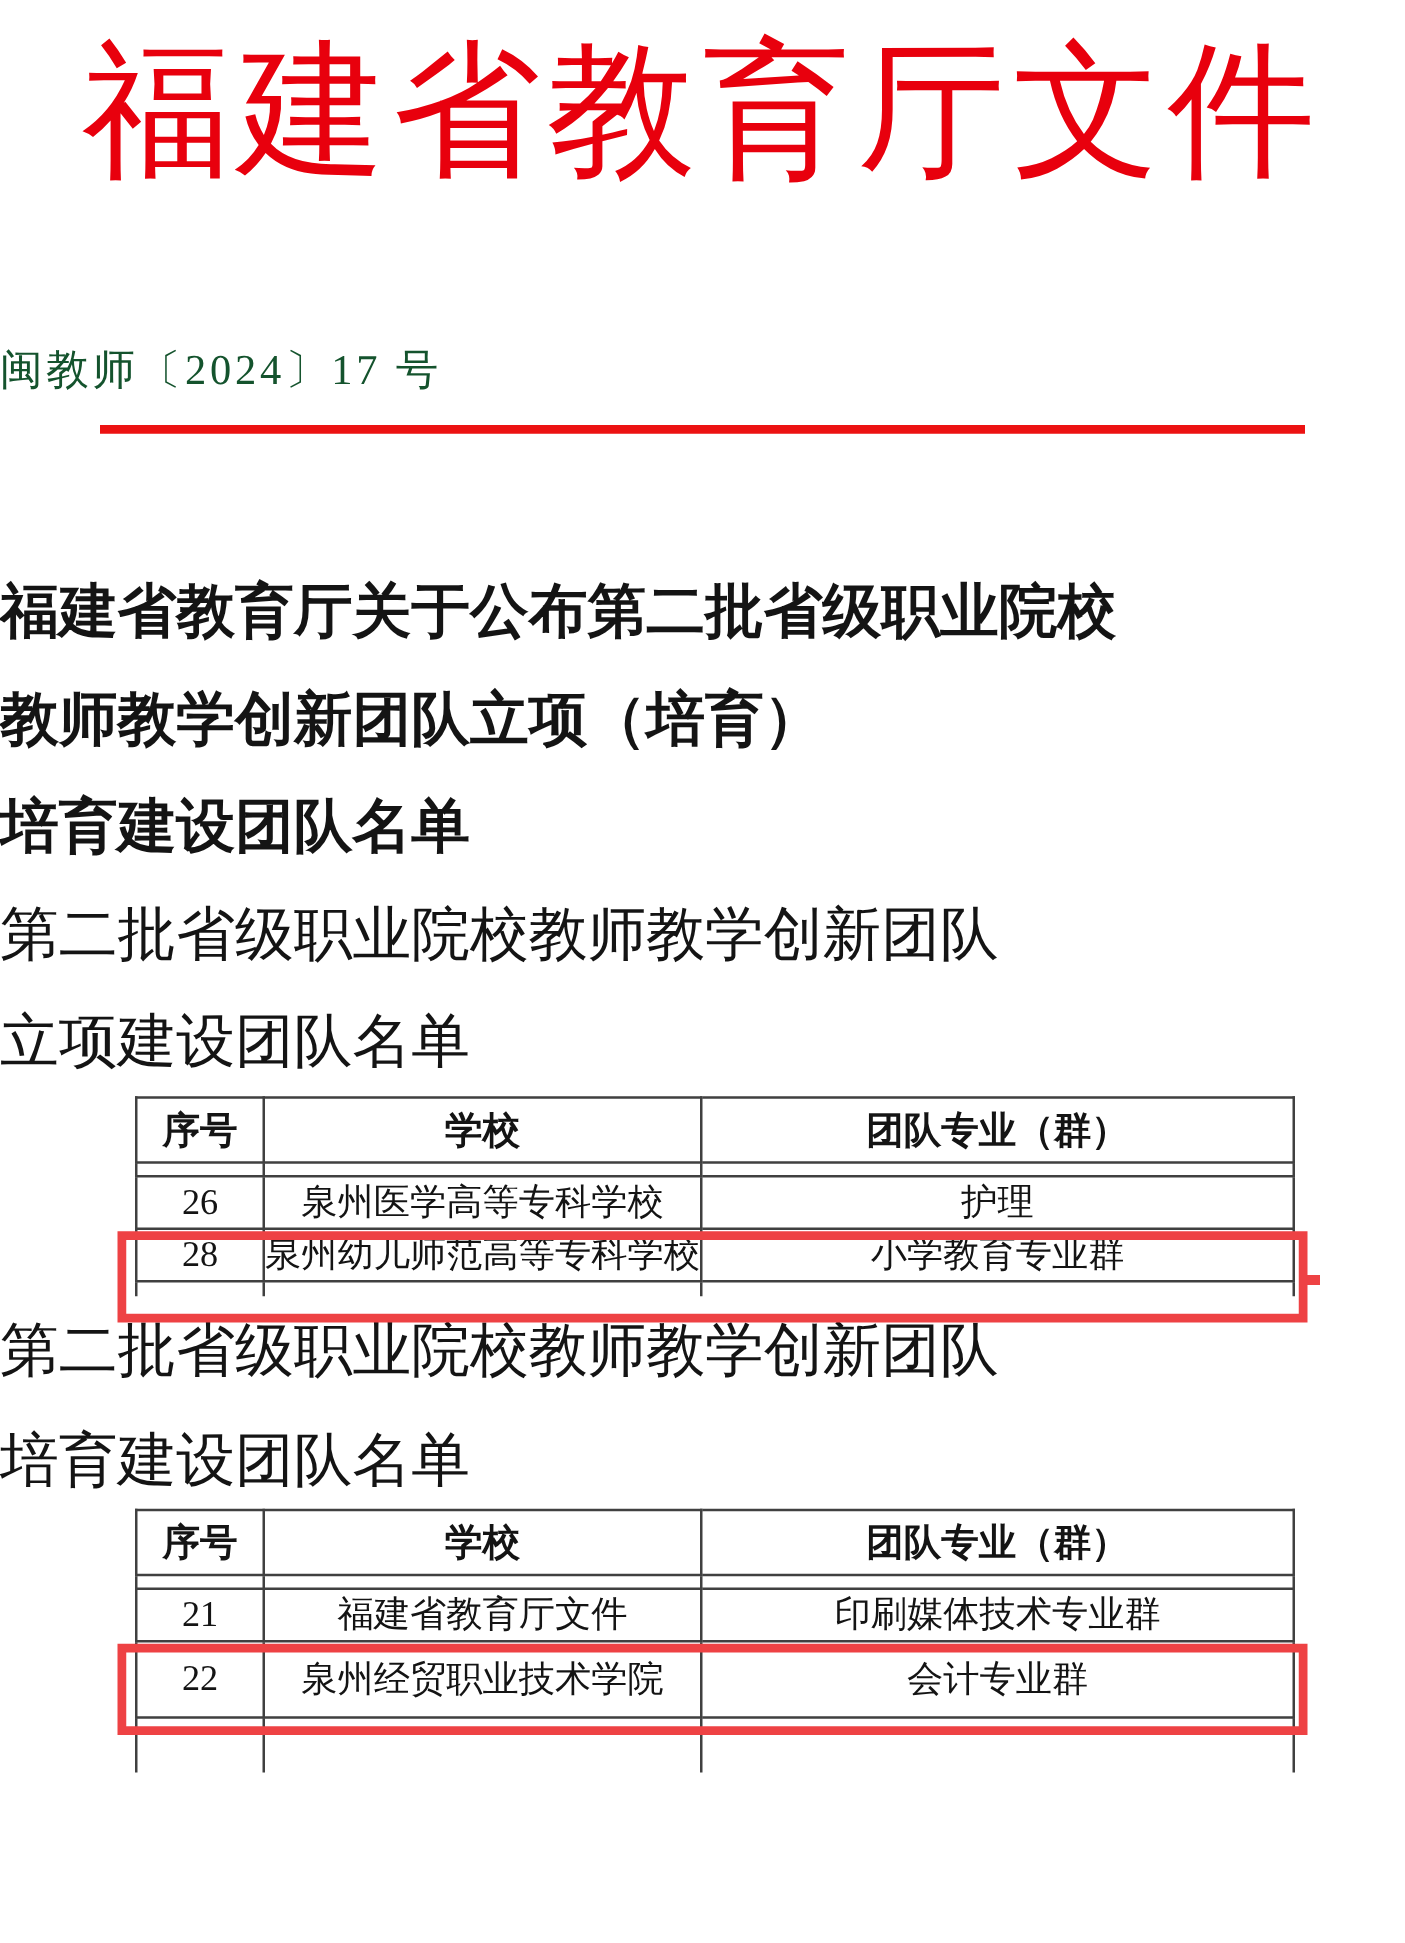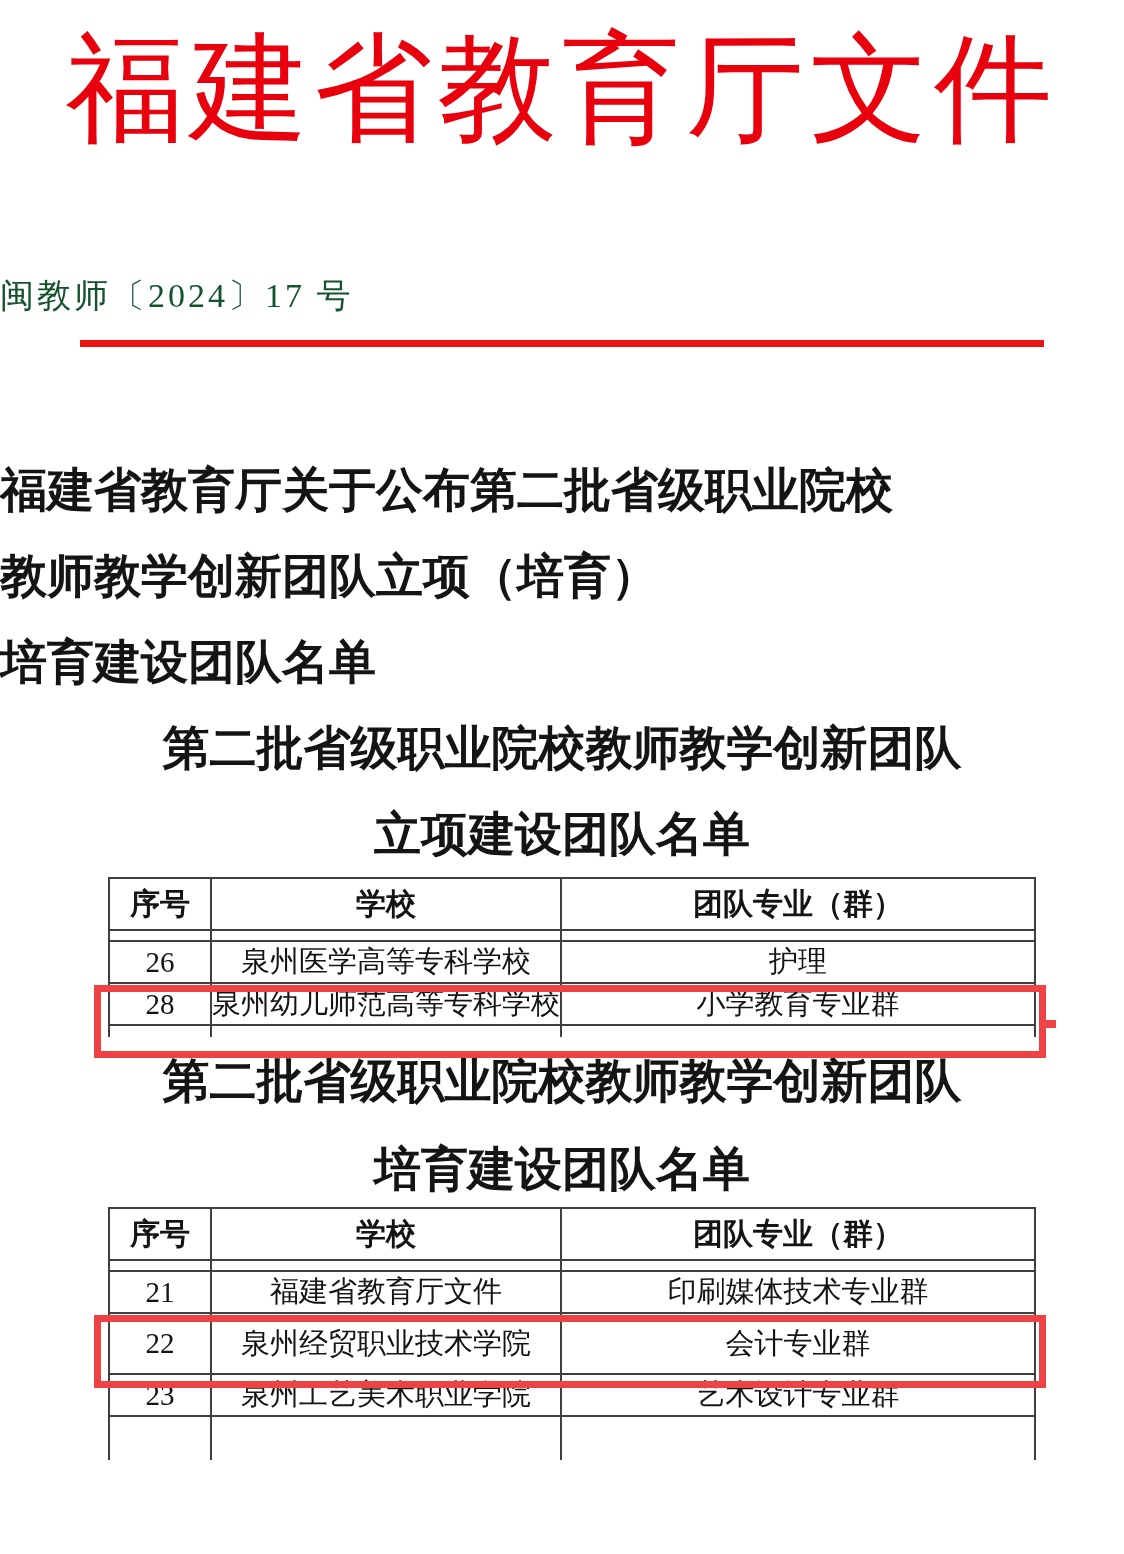--- a/index.html
+++ b/index.html
@@ -23,21 +23,21 @@
   .docnum{
     margin-top:108px;text-align:left;
     font-size:34px;letter-spacing:3px;color:#14532d;
   }
   .redline{
     width:964px;height:7px;margin:21px auto 0;
     background:var(--rule-red);
   }
   .doc-title{margin-top:100px;text-align:left;font-weight:700;}
   .doc-title .line{font-size:47px;height:86px;line-height:86px;white-space:nowrap;}
-  .section-heading{text-align:center;font-weight:700;}
+  .section-heading{font-weight:400;}
   .section-heading .line{font-size:47px;height:86px;line-height:86px;white-space:nowrap;}
   .section-heading.second .line{height:88px;line-height:88px;}
   .table-wrap{
     position:relative;width:926px;margin-left:108px;
   }
   .table-wrap.second{margin-top:-6px;}
   table{
     width:926px;border-collapse:collapse;table-layout:fixed;
   }
   col.c1{width:102px;} col.c2{width:350px;} col.c3{width:474px;}
@@ -164,25 +164,20 @@
         <tr>
           <td>21</td>
           <td>福建省教育厅文件</td>
           <td>印刷媒体技术专业群</td>
         </tr>
         <tr class="hl">
           <td>22</td>
           <td>泉州经贸职业技术学院</td>
           <td>会计专业群</td>
         </tr>
-        <tr>
-          <td>23</td>
-          <td>泉州工艺美术职业学院</td>
-          <td>艺术设计专业群</td>
-        </tr>
       </tbody>
     <tbody>
       <tr class="cutoff">
           <td></td>
           <td></td>
           <td></td>
         </tr>
     </tbody>
   </table>
   <div class="hl-box" style="top: 108px; height: 73px;"></div>

